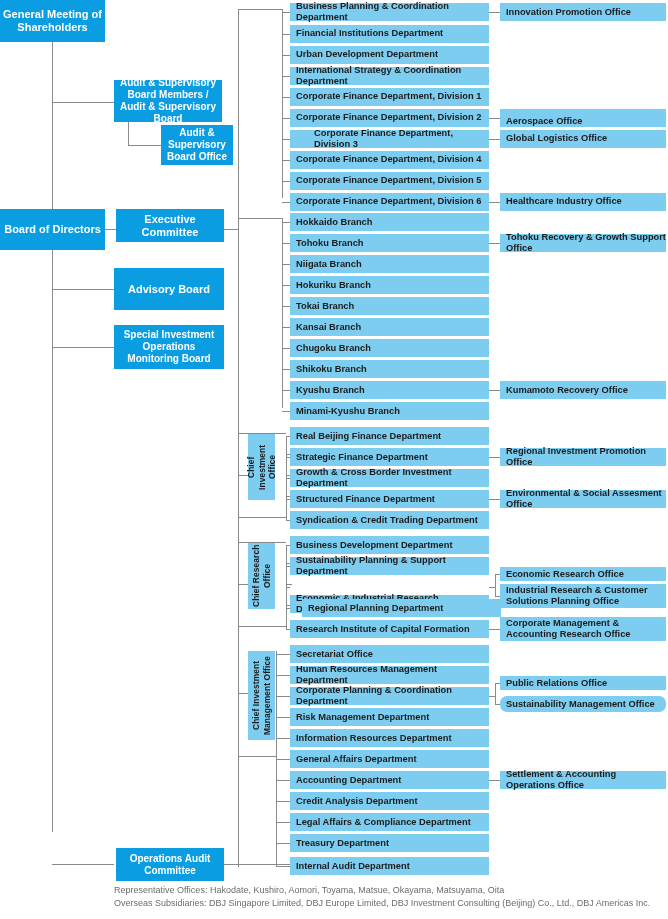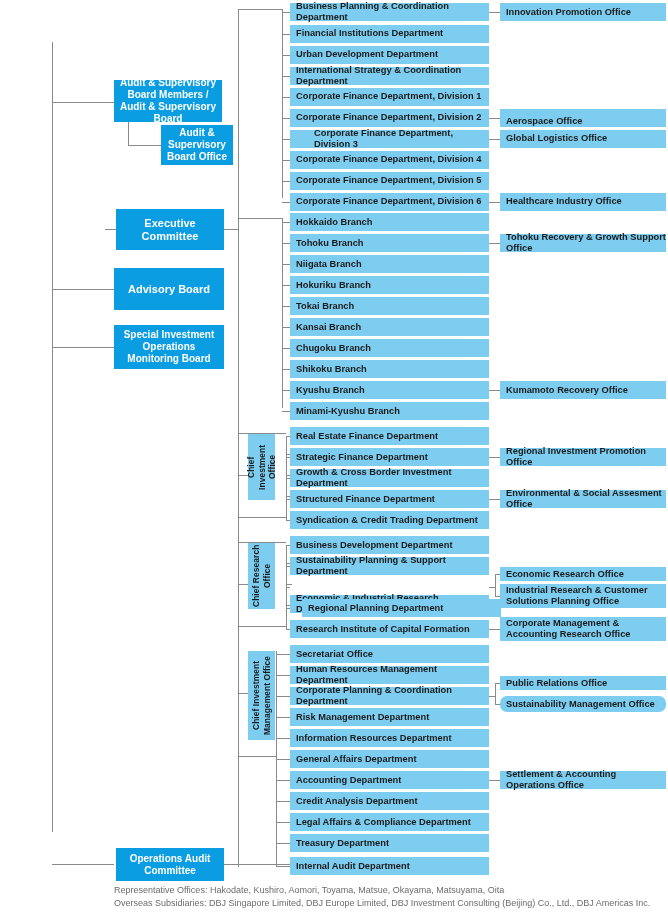--- a/index.html
+++ b/index.html
@@ -78,31 +78,37 @@
   <div class="ln lnh" style="left:238px;top:626px;width:48px;"></div>
   <div class="ln lnv" style="left:286px;top:563px;height:42px;"></div>
   <div class="ln lnh" style="left:286px;top:563px;width:6px;"></div>
   <div class="ln lnh" style="left:286px;top:584px;width:6px;"></div>
   <div class="ln lnh" style="left:286px;top:605px;width:6px;"></div>
 
   <div class="ln lnh" style="left:238px;top:693px;width:10px;"></div>
   <div class="ln lnv" style="left:276px;top:651px;height:189px;"></div>
   <div class="ln lnh" style="left:238px;top:756px;width:38px;"></div>
 
+  <div class="box b-dark" style="left:0px;top:0px;width:105px;height:42px;">
+    <span>General Meeting of Shareholders</span>
+  </div>
 
   <div class="box b-dark2" style="left:114px;top:80px;width:108px;height:42px;padding:0 3px;">
     <span>Audit &amp; Supervisory Board Members / Audit &amp; Supervisory Board</span>
   </div>
 
   <div class="box b-dark2" style="left:161px;top:125px;width:72px;height:40px;padding:0 3px;">
     <span>Audit &amp; Supervisory Board Office</span>
   </div>
 
-
-  <div class="box b-dark" style="left:116px;top:209px;width:108px;height:41px;">
+  <div class="box b-dark" style="left:0px;top:209px;width:105px;height:41px;">
+    <span>Board of Directors</span>
+  </div>
+
+  <div class="box b-dark" style="left:116px;top:209px;width:108px;height:33px;">
     <span>Executive Committee</span>
   </div>
 
   <div class="box b-dark" style="left:114px;top:268px;width:110px;height:42px;">
     <span>Advisory Board</span>
   </div>
 
   <div class="box b-dark2" style="left:114px;top:325px;width:110px;height:44px;padding:0 4px;">
     <span>Special Investment Operations Monitoring Board</span>
   </div>
@@ -198,21 +204,21 @@
       <div class="ln lnh" style="left: 282px; top: 369px; width: 8px;"></div>
       <div class="box b-lt" style="left: 290px; top: 381px; width: 199px; height: 18px;">
         <span>Kyushu Branch</span>
       </div>
       <div class="ln lnh" style="left: 282px; top: 390px; width: 8px;"></div>
       <div class="box b-lt" style="left: 290px; top: 402px; width: 199px; height: 18px;">
         <span>Minami-Kyushu Branch</span>
       </div>
       <div class="ln lnh" style="left: 282px; top: 411px; width: 8px;"></div>
       <div class="box b-lt" style="left: 290px; top: 427px; width: 199px; height: 18px;">
-        <span>Real Estate Finance Department</span>
+        <span>Real Beijing Finance Department</span>
       </div>
       <div class="ln lnh" style="left: 286px; top: 436px; width: 4px;"></div>
       <div class="box b-lt" style="left: 290px; top: 448px; width: 199px; height: 18px;">
         <span>Strategic Finance Department</span>
       </div>
       <div class="ln lnh" style="left: 286px; top: 457px; width: 4px;"></div>
       <div class="box b-lt" style="left: 290px; top: 469px; width: 199px; height: 18px;">
         <span>Growth &amp; Cross Border Investment Department</span>
       </div>
       <div class="ln lnh" style="left: 286px; top: 478px; width: 4px;"></div>

